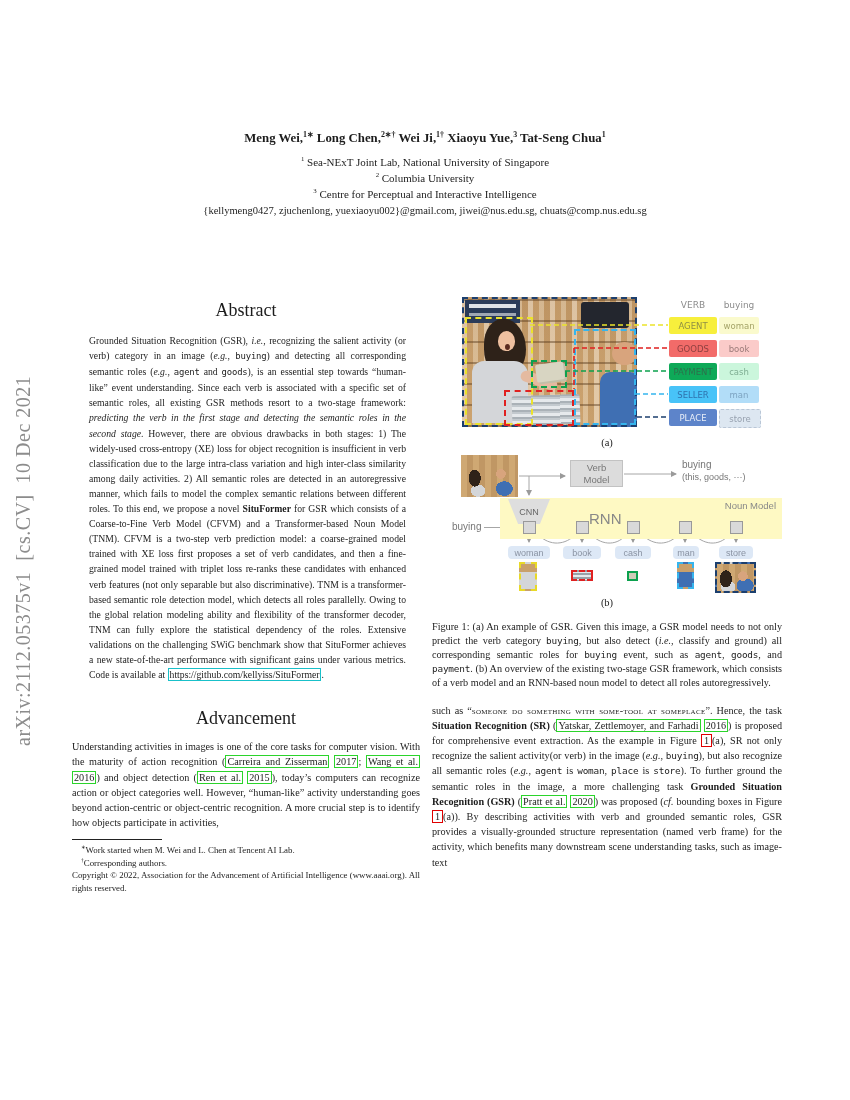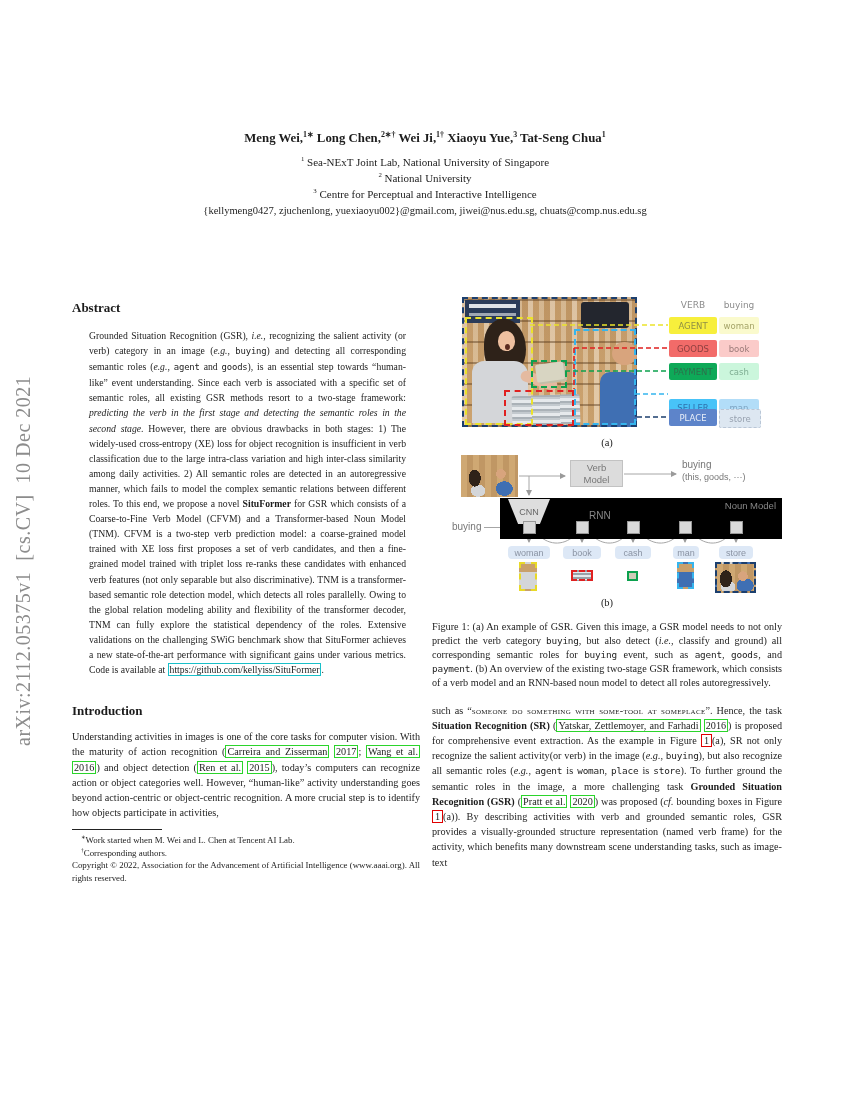--- a/index.html
+++ b/index.html
@@ -14,21 +14,21 @@
   
   .hdr{position:absolute;left:0;right:0;top:131px;text-align:center;}
   .hdr h1{font-size:17.5px;margin:0 0 20px;font-weight:bold;}
   .authors{font-size:12.8px;font-weight:bold;margin:0 0 8px;}
   .affil{font-size:11px;line-height:16px;}
   .emails{font-size:10.5px;margin-top:3px;}
 
   
   .col-left{position:absolute;left:72px;top:296px;width:348px;}
   .col-right{position:absolute;left:432px;top:293px;width:350px;}
-  h2.section{font-size:13px;font-weight:bold;margin:4px 0 12px;}
+  h2.section{font-size:18px;text-align:center;font-weight:normal;margin:4px 0 12px;}
   h2.intro-h{margin:26px 0 10px;}
   .abstract{font-size:9.7px;line-height:15.1px;text-align:justify;margin:0 14px 1px 17px;}
   .body-text{font-size:10.2px;line-height:15.2px;text-align:justify;margin:0;}
   .caption{font-size:10.2px;line-height:13.9px;text-align:justify;margin:12px 0 0;}
   .after-caption{margin-top:13px;}
 
   .fn-rule{width:90px;border-top:1px solid #222;margin:9px 0 4px;}
   .fn{font-size:8.9px;line-height:12.4px;margin:0;text-align:justify;}
   .fn.indent{text-indent:9px;}
 
@@ -88,51 +88,51 @@
   .mini-scene{background:
       radial-gradient(ellipse 10px 14px at 24% 55%,#2e2219 60%,transparent 61%),
       radial-gradient(ellipse 8px 8px at 70% 45%,#d8a47d 60%,transparent 61%),
       radial-gradient(ellipse 14px 12px at 76% 80%,#3f6fb3 60%,transparent 61%),
       radial-gradient(ellipse 12px 10px at 30% 85%,#d4d6d9 60%,transparent 61%),
       repeating-linear-gradient(90deg,#cfa873 0 6px,#c09764 6px 12px);}
   .fb-verbmodel{left:138px;top:10px;width:53px;height:27px;background:#dcdcdc;border:1px solid #c2c2c2;
       color:#777;font-size:9.5px;line-height:11.5px;display:flex;align-items:center;justify-content:center;text-align:center;padding:0 8px;box-sizing:border-box;}
   .fb-out1{left:250px;top:9px;font-size:10px;color:#777;}
   .fb-out2{left:250px;top:22px;font-size:9px;color:#777;}
-  .fb-nounpanel{left:68px;top:48px;width:282px;height:41px;background:#000000;}
+  .fb-nounpanel{left:68px;top:48px;width:282px;height:41px;background:#fef9c3;}
   .fb-nounmodel-label{position:absolute;right:6px;top:2px;font-size:9.5px;color:#888;}
   .fb-cnn{left:76px;top:49px;width:42px;height:25px;background:#dedede;clip-path:polygon(0 0,100% 0,76% 100%,24% 100%);
       font-size:9px;color:#666;display:flex;align-items:center;justify-content:center;}
   .fb-invb{left:20px;top:71px;font-size:10px;color:#777;}
-  .fb-rnnlabel{left:157px;top:60px;font-size:10px;color:#888;}
+  .fb-rnnlabel{left:157px;top:60px;font-size:15px;color:#888;}
   .fb-sq{width:13px;height:13px;background:#d9d9d9;border:1px solid #999;box-sizing:border-box;top:71px;}
   .fb-noun{top:96px;height:13px;background:#dde8f6;border-radius:4px;color:#8a93a3;font-size:9px;
       display:flex;align-items:center;justify-content:center;}
   .fb-crop{box-sizing:border-box;}
 </style>
 </head>
 <body>
 
 <div class="page">
 
   <div class="arxiv-strip">arXiv:2112.05375v1  [cs.CV]  10 Dec 2021</div>
 
   <div class="hdr">
     <div class="authors"><span>Meng Wei,</span><span class="seg-sup">1∗</span><span> Long Chen,</span><span class="seg-sup">2∗†</span><span> Wei Ji,</span><span class="seg-sup">1†</span><span> Xiaoyu Yue,</span><span class="seg-sup">3</span><span> Tat-Seng Chua</span><span class="seg-sup">1</span></div>
     <div class="affil"><span class="seg-sup">1</span><span> Sea-NExT Joint Lab, National University of Singapore</span></div>
-    <div class="affil"><span class="seg-sup">2</span><span> National University</span></div>
+    <div class="affil"><span class="seg-sup">2</span><span> Columbia University</span></div>
     <div class="affil"><span class="seg-sup">3</span><span> Centre for Perceptual and Interactive Intelligence</span></div>
     <div class="emails">{kellymeng0427, zjuchenlong, yuexiaoyu002}@gmail.com, jiwei@nus.edu.sg, chuats@comp.nus.edu.sg</div>
   </div>
 
   <div class="col-left">
     <h2 class="section">Abstract</h2>
     <p class="abstract"><span><span>Grounded Situation Recognition (GSR), </span><span class="seg-italic">i.e.</span><span>, recognizing the salient activity (or verb) category in an image (</span><span class="seg-italic">e.g.</span><span>, </span><span class="seg-mono">buying</span><span>) and detecting all corresponding semantic roles (</span><span class="seg-italic">e.g.</span><span>, </span><span class="seg-mono">agent</span><span> and </span><span class="seg-mono">goods</span><span>), is an essential step towards “human-like” event understanding. Since each verb is associated with a specific set of semantic roles, all existing GSR methods resort to a two-stage framework: </span><span class="seg-italic">predicting the verb in the first stage and detecting the semantic roles in the second stage</span><span>. However, there are obvious drawbacks in both stages: 1) The widely-used cross-entropy (XE) loss for object recognition is insufficient in verb classification due to the large intra-class variation and high inter-class similarity among daily activities. 2) All semantic roles are detected in an autoregressive manner, which fails to model the complex semantic relations between different roles. To this end, we propose a novel </span><span class="seg-bold">SituFormer</span><span> for GSR which consists of a Coarse-to-Fine Verb Model (CFVM) and a Transformer-based Noun Model (TNM). CFVM is a two-step verb prediction model: a coarse-grained model trained with XE loss first proposes a set of verb candidates, and then a fine-grained model trained with triplet loss re-ranks these candidates with enhanced verb features (not only separable but also discriminative). TNM is a transformer-based semantic role detection model, which detects all roles parallelly. Owing to the global relation modeling ability and flexibility of the transformer decoder, TNM can fully explore the statistical dependency of the roles. Extensive validations on the challenging SWiG benchmark show that SituFormer achieves a new state-of-the-art performance with significant gains under various metrics. Code is available at </span></span><a class="seg-link">https://github.com/kellyiss/SituFormer</a><span><span>.</span></span></p>
 
-    <h2 class="section intro-h">Introduction</h2>
+    <h2 class="section intro-h">Advancement</h2>
     <p class="body-text"><span>Understanding activities in images is one of the core tasks for computer vision. With the maturity of action recognition (</span><span class="seg-cite">Carreira and Zisserman</span><span> </span><span class="seg-cite">2017</span><span>; </span><span class="seg-cite">Wang et al.</span><span> </span><span class="seg-cite">2016</span><span>) and object detection (</span><span class="seg-cite">Ren et al.</span><span> </span><span class="seg-cite">2015</span><span>), today’s computers can recognize action or object categories well. However, “human-like” activity understanding goes beyond action-centric or object-centric recognition. A more crucial step is to identify how objects participate in activities,</span></p>
 
     <div class="fn-rule"></div>
     <p class="fn indent"><span class="seg-sup">∗</span><span>Work started when M. Wei and L. Chen at Tencent AI Lab.</span></p>
     <p class="fn indent"><span class="seg-sup">†</span><span>Corresponding authors.</span></p>
     <p class="fn">Copyright © 2022, Association for the Advancement of Artificial Intelligence (www.aaai.org). All rights reserved.</p>
   </div>
 
   <div class="col-right">
 
@@ -175,21 +175,21 @@
         <span class="chip val">woman</span>
       </div>
       <div class="legend-row row-goods" style="top:47px">
         <span class="chip role">GOODS</span>
         <span class="chip val">book</span>
       </div>
       <div class="legend-row row-payment" style="top:70px">
         <span class="chip role">PAYMENT</span>
         <span class="chip val">cash</span>
       </div>
-      <div class="legend-row row-seller" style="top:106px">
+      <div class="legend-row row-seller" style="top:93px">
         <span class="chip role">SELLER</span>
         <span class="chip val">man</span>
       </div>
       <div class="legend-row row-place" style="top:116px">
         <span class="chip role">PLACE</span>
         <span class="chip val">store</span>
       </div>
     </div>
     <div class="panel-label">(a)</div>
 

